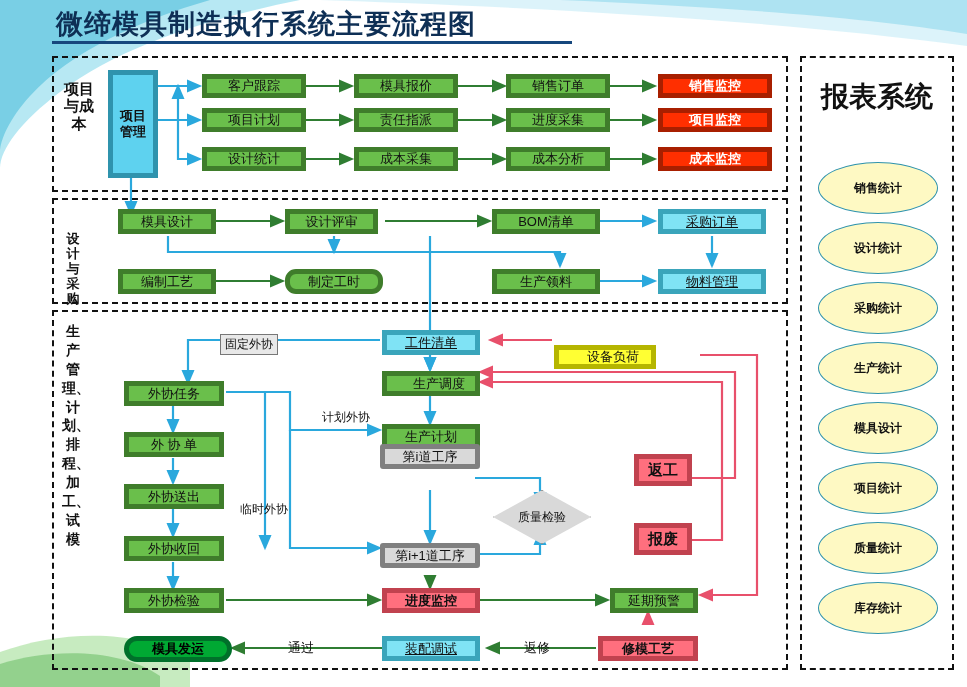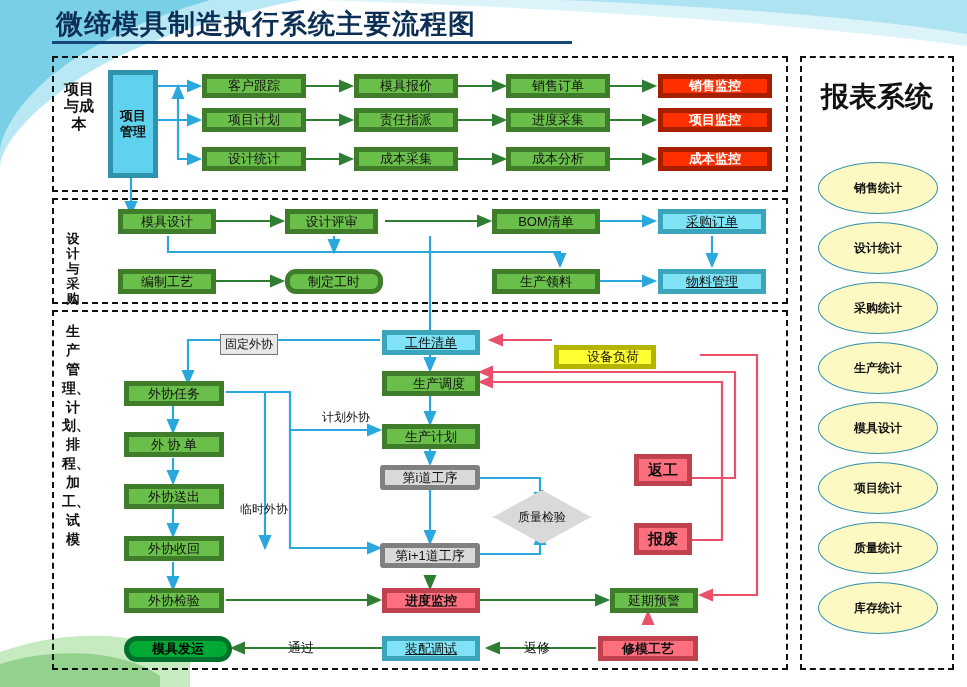--- a/index.html
+++ b/index.html
@@ -191,21 +191,21 @@
 
 <div class="node green" style="left:118px;top:269px;width:98px;height:25px;">编制工艺</div>
 <div class="node green" style="left:285px;top:269px;width:98px;height:25px;border-radius:11px;">制定工时</div>
 <div class="node green" style="left:492px;top:269px;width:108px;height:25px;">生产领料</div>
 <div class="node cyan" style="left:658px;top:269px;width:108px;height:25px;">物料管理</div>
 
 <div class="node cyan" style="left:382px;top:330px;width:98px;height:25px;">工件清单</div>
 <div class="node yellow" style="left:554px;top:345px;width:102px;height:24px;padding-left:16px;">设备负荷</div>
 <div class="node green" style="left:382px;top:371px;width:98px;height:25px;padding-left:16px;">生产调度</div>
 <div class="node green" style="left:382px;top:424px;width:98px;height:25px;">生产计划</div>
-<div class="node gray roundrect" style="left:380px;top:465px;width:100px;height:25px;">第i道工序</div>
+<div class="node gray roundrect" style="left:380px;top:444px;width:100px;height:25px;">第i道工序</div>
 <div class="node gray roundrect" style="left:380px;top:543px;width:100px;height:25px;">第i+1道工序</div>
 <div class="diamond" style="left:493px;top:490px;">质量检验</div>
 <div class="node pink" style="left:634px;top:454px;width:58px;height:32px;font-size:15px;">返工</div>
 <div class="node pink" style="left:634px;top:523px;width:58px;height:32px;font-size:15px;">报废</div>
 
 <div class="node green" style="left:124px;top:381px;width:100px;height:25px;">外协任务</div>
 <div class="node green" style="left:124px;top:432px;width:100px;height:25px;">外 协 单</div>
 <div class="node green" style="left:124px;top:484px;width:100px;height:25px;">外协送出</div>
 <div class="node green" style="left:124px;top:536px;width:100px;height:25px;">外协收回</div>
 <div class="node green" style="left:124px;top:588px;width:100px;height:25px;">外协检验</div>

